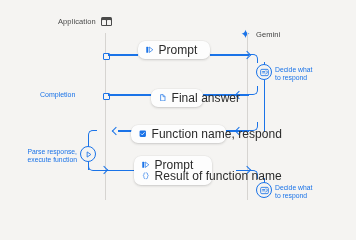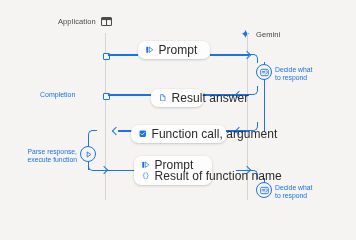--- a/index.html
+++ b/index.html
@@ -117,38 +117,38 @@
   <div class="h" style="left:203px;top:94.3px;width:46px;"></div>
   <div class="ar left" style="left:236px;top:91.8px;"></div>
   <div class="corner c-br" style="left:249px;top:86.4px;width:8px;height:8px;"></div>
 
   <div class="card" style="left:151px;top:88.5px;width:52px;">
     <div class="row">
       <svg class="ico" viewBox="0 0 16 16">
         <path d="M3.4 1.4h5.4l4 4v9.2H3.4z" fill="none" stroke="#1a73e8" stroke-width="1.5" stroke-linejoin="round"></path>
         <path d="M8.6 1.6v4h4" fill="none" stroke="#1a73e8" stroke-width="1.3"></path>
       </svg>
-      <span class="txt">Result answer</span>
+      <span class="txt">Final answer</span>
     </div>
   </div>
 
   <div class="h" style="left:118px;top:130.3px;width:16px;"></div>
   <div class="h" style="left:226px;top:130.3px;width:23px;"></div>
   <div class="ar left" style="left:113px;top:127.8px;"></div>
   <div class="ar left" style="left:236px;top:127.8px;"></div>
   <div class="corner c-br" style="left:249px;top:122.4px;width:8px;height:8px;"></div>
   <div class="corner c-tl" style="left:88px;top:130.3px;width:8px;height:8px;"></div>
 
   <div class="card" style="left:131px;top:124.5px;width:95px;">
     <div class="row">
       <svg class="ico" viewBox="0 0 16 16">
         <rect x="1.2" y="1.2" width="13.6" height="13.6" rx="2.4" fill="#1a73e8"></rect>
         <path d="M4.6 8.1 L6.9 10.5 L11.4 5.4" fill="none" stroke="#fdfdfd" stroke-width="1.6" stroke-linecap="round" stroke-linejoin="round"></path>
       </svg>
-      <span class="txt">Function call, argument</span>
+      <span class="txt">Function name, respond</span>
     </div>
   </div>
 
   <div class="v" style="left:88px;top:138.3px;height:32px;"></div>
   <div class="corner c-bl" style="left:88px;top:162.4px;width:8px;height:8px;"></div>
 
   <div class="cnode" style="left:80.3px;top:146px;">
     <svg viewBox="0 0 16 16">
       <path d="M5.6 3.4 L12.2 8 L5.6 12.6 Z" fill="none" stroke="#1a73e8" stroke-width="1.5" stroke-linejoin="round"></path>
     </svg>

